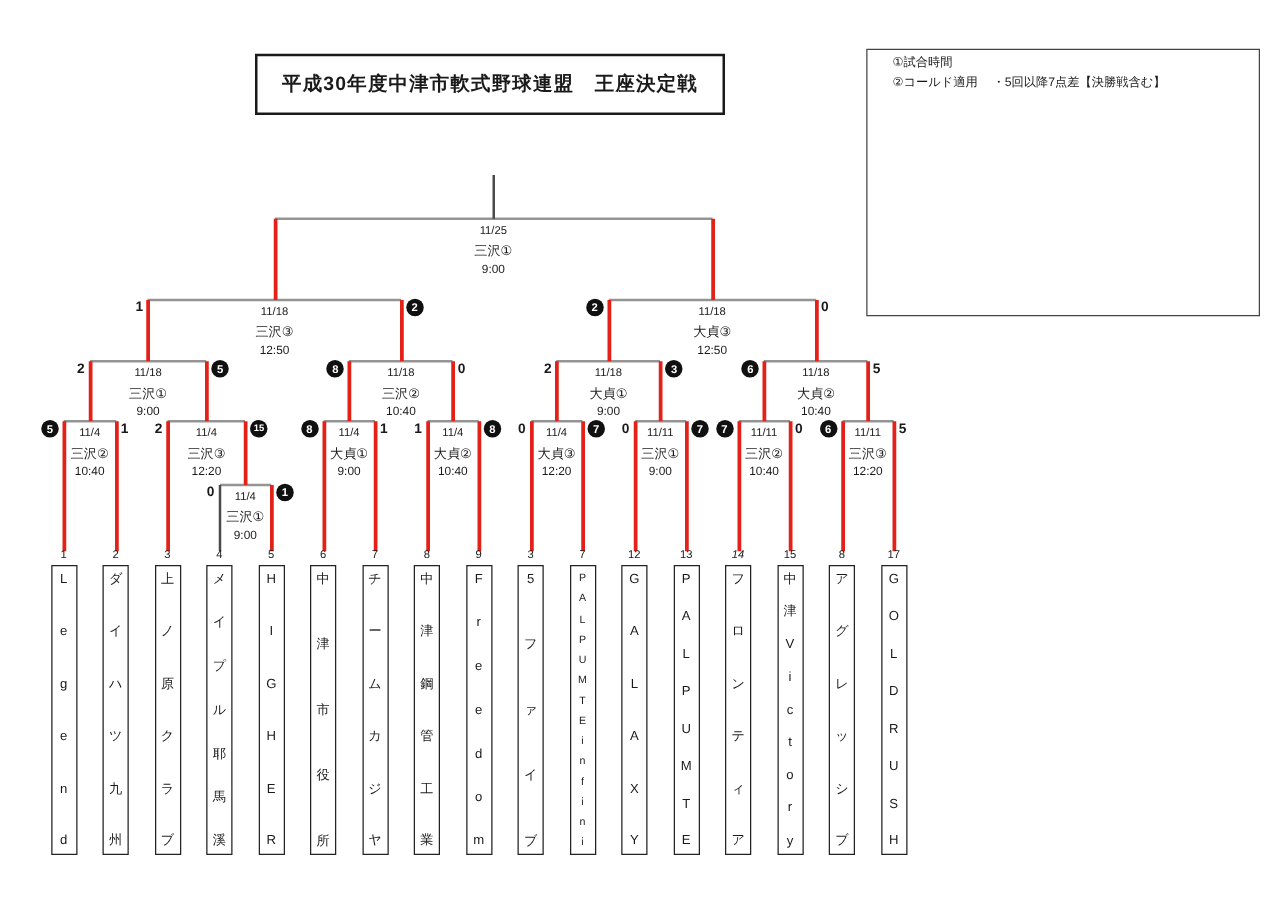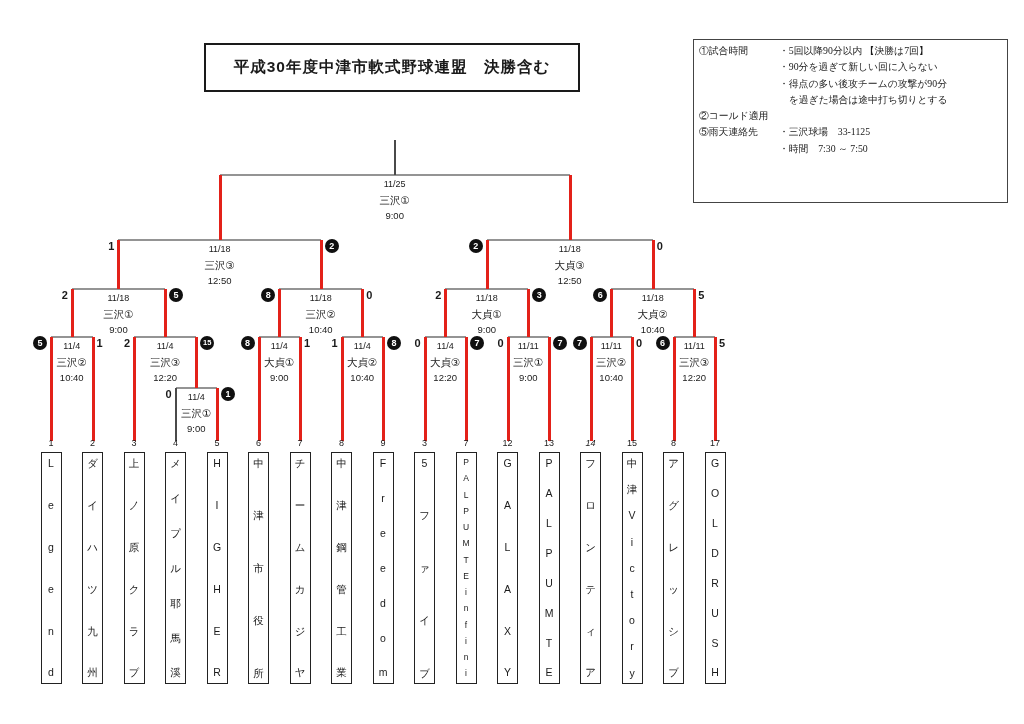--- a/index.html
+++ b/index.html
@@ -3,22 +3,22 @@
 <meta charset="utf-8">
 <style>
   html,body{margin:0;padding:0;background:#ffffff;}
   #canvas{position:relative;width:1024px;height:724px;background:#ffffff;overflow:hidden;
           font-family:"Liberation Sans","DejaVu Sans",sans-serif;color:#1a1a1a;}
   .box{position:absolute;border:2px solid #1a1a1a;background:#fff;box-sizing:border-box;}
   #title-box{left:204px;top:43px;width:376px;height:49px;display:flex;align-items:center;justify-content:center;
              font-size:15.5px;font-weight:bold;letter-spacing:1px;}
   #champion-box{left:227px;top:107px;width:338px;height:33px;display:flex;align-items:center;justify-content:center;
              font-size:14px;font-weight:bold;letter-spacing:2px;}
-  #rules-panel{left:693px;top:39px;width:315px;height:164px;border:1.5px solid #444;padding:3px 5px;
-             font-size:9.8px;line-height:16.3px;font-family:Liberation Serif, serif;}
+  #rules-panel{left:693px;top:39px;width:315px;height:214px;border:1.5px solid #444;padding:3px 20px;
+             font-size:9.8px;line-height:16.3px;}
   .rule-row{display:flex;}
   .rule-label{width:80px;flex:0 0 80px;white-space:pre;}
   .rule-lines{flex:1;white-space:pre;}
   .hline{position:absolute;height:2px;background:#949494;}
   .vline{position:absolute;width:3px;margin-left:-1px;}
   .red-line{background:#e32119;}
   .black-line{background:#4a4a4a;width:2px;}
   .score{position:absolute;font-size:11px;font-weight:bold;white-space:nowrap;}
   .score.left{transform:translate(-100%,-50%);}
   .score.right{transform:translate(0,-50%);}
@@ -31,37 +31,29 @@
   .team-no{position:absolute;transform:translateX(-50%);font-size:9px;text-align:center;}
   .team-box{position:absolute;width:21px;border:1.5px solid #222;box-sizing:border-box;background:#fff;
             display:flex;flex-direction:column;justify-content:space-between;align-items:center;padding:5px 0;}
   .team-char{display:block;text-align:center;line-height:1;}
 </style>
 </head>
 <body>
 
 <div id="canvas">
   <div id="title-box" class="box">
-    <span>平成30年度中津市軟式野球連盟　決勝含む</span>
+    <span>平成30年度中津市軟式野球連盟　王座決定戦</span>
   </div>
   <div id="rules-panel" class="box">
       <div class="rule-row">
         <div class="rule-label">①試合時間</div>
-        <div class="rule-lines">・5回以降90分以内 【決勝は7回】
-・90分を過ぎて新しい回に入らない
-・得点の多い後攻チームの攻撃が90分
-　を過ぎた場合は途中打ち切りとする</div>
       </div>
       <div class="rule-row">
         <div class="rule-label">②コールド適用</div>
-      </div>
-      <div class="rule-row">
-        <div class="rule-label">⑤雨天連絡先</div>
-        <div class="rule-lines">・三沢球場　33-1125
-・時間　7:30 ～ 7:50</div>
+        <div class="rule-lines">・5回以降7点差【決勝戦含む】</div>
       </div>
     </div>
   <div id="bracket">
       <div class="hline" style="left: 175.5px; top: 387px; width: 41.5px;"></div>
       <div class="vline black-line" style="left: 175.5px; top: 388px; height: 53px; position: absolute;"></div>
       <div class="vline red-line" style="left: 217px; top: 388px; height: 53px; position: absolute;"></div>
       <div class="score left" style="left: 171.5px; top: 394px;">0</div>
       <div class="score right circ" style="left: 221px; top: 394px;">1</div>
       <div class="mtext m-date" style="left: 196.25px; top: 392px;">11/4</div>
       <div class="mtext m-venue" style="left: 196.25px; top: 407px;">三沢①</div>

